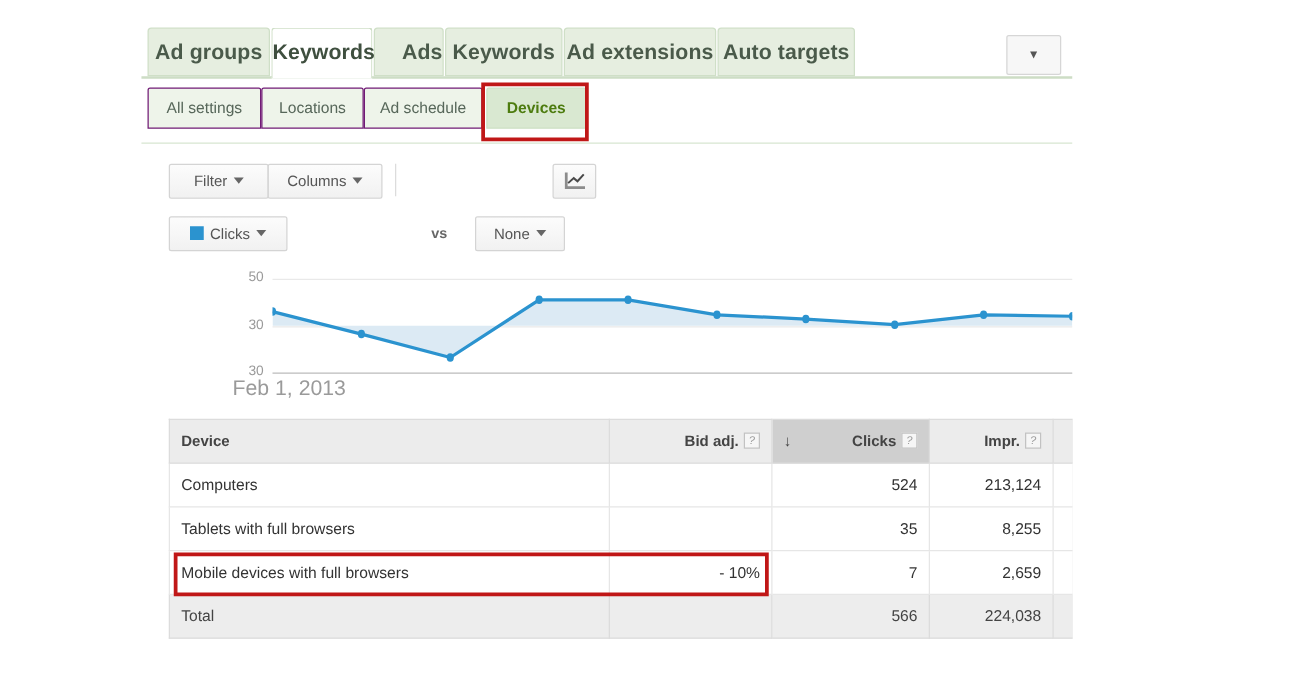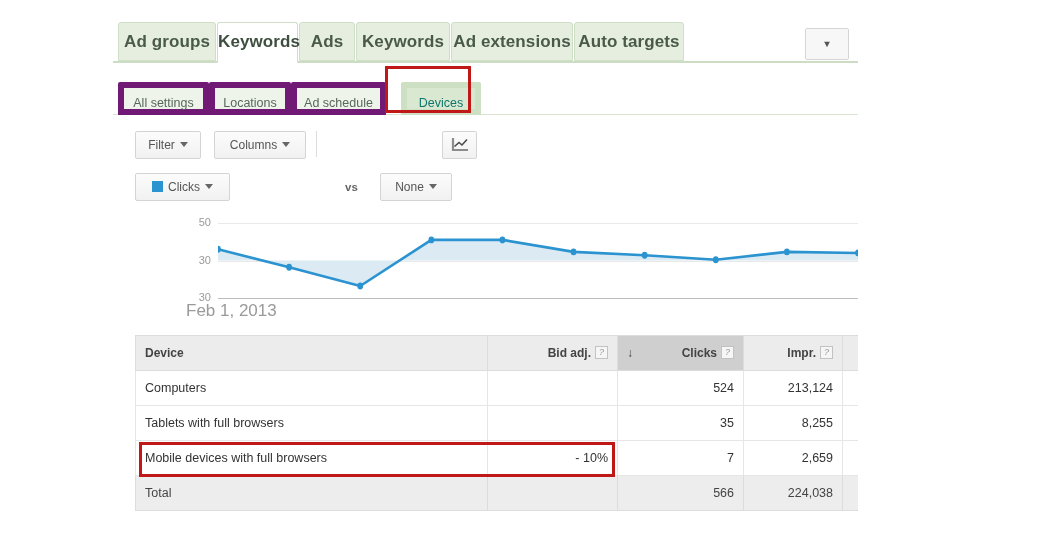--- a/index.html
+++ b/index.html
@@ -89,39 +89,38 @@
   }
   #sub-tabs-underline {
     position: absolute;
     left: 0; top: 114px;
     width: 745px;
     height: 1px;
     background: #d8e6d1;
   }
   .stab {
     position: absolute;
-    top: 12px;
+    top: 0;
     height: 33px;
     box-sizing: border-box;
     background: #eef4ea;
-    border: 6px solid #701a75;
+    border: 1px solid #701a75;
     border-radius: 2px 2px 0 0;
     color: #57675a;
     font-size: 12.5px;
     line-height: 31px;
     text-align: center;
     white-space: nowrap;
     cursor: pointer;
   }
   .stab.active {
     background: #d9e8d1;
     border-color: #cde0c4;
-    color: #0f766e;
-    font-weight: normal;
-    margin-left: 12px;
+    color: #4d7c0f;
+    font-weight: bold;
   }
 
   
   .redbox {
     position: absolute;
     border: 3px solid #c01717;
     box-sizing: border-box;
     z-index: 30;
     pointer-events: none;
   }
@@ -300,36 +299,36 @@
 </head>
 <body>
 
 <div id="app">
   <div id="content-clip">
 
     <div id="main-tabs-underline"></div>
     <div id="main-tabs">
       <div class="mtab" style="left: 5px; width: 98px;">Ad groups</div>
       <div class="mtab active" style="left: 104px; width: 81px;">Keywords</div>
-      <div class="mtab" style="left: 186px; width: 56px;">Ads</div>
+      <div class="mtab" style="left: 186px; width: 56px; text-align: right;">Ads</div>
       <div class="mtab" style="left: 338px; width: 122px;">Ad extensions</div>
       <div class="mtab" style="left: 243px; width: 94px;">Keywords</div>
       <div class="mtab" style="left: 461px; width: 110px;">Auto targets</div>
       <div class="mtab arrow" style="left: 692px; width: 44px;">▾</div>
     </div>
 
     <div id="sub-tabs-underline"></div>
     <div id="sub-tabs">
       <div class="stab" style="left: 5px; width: 91px;">All settings</div>
       <div class="stab" style="left: 96px; width: 82px;">Locations</div>
       <div class="stab" style="left: 178px; width: 95px;">Ad schedule</div>
       <div class="stab active" style="left: 276px; width: 80px;">Devices</div>
     </div>
 
-    <div class="tbtn" id="filter-btn" style="left:22px; top:131px; width:66px;">
+    <div class="tbtn" id="filter-btn" style="left:22px; top:131px; width:80px;">
       <span>Filter</span><i class="caret"></i>
     </div>
     <div class="tbtn" id="columns-btn" style="left:101px; top:131px; width:92px;">
       <span>Columns</span><i class="caret"></i>
     </div>
     <div id="toolbar-divider"></div>
     <div id="chart-icon-btn">
       <svg width="33" height="26" viewBox="0 0 33 26">
         <path d="M10 6 L10 18 L25 18" stroke="#8c8c8c" stroke-width="2.2" fill="none"></path>
         <path d="M11.5 14.5 L16 10.5 L19 13 L24 7.5" stroke="#4a4a4a" stroke-width="1.6" fill="none"></path>

